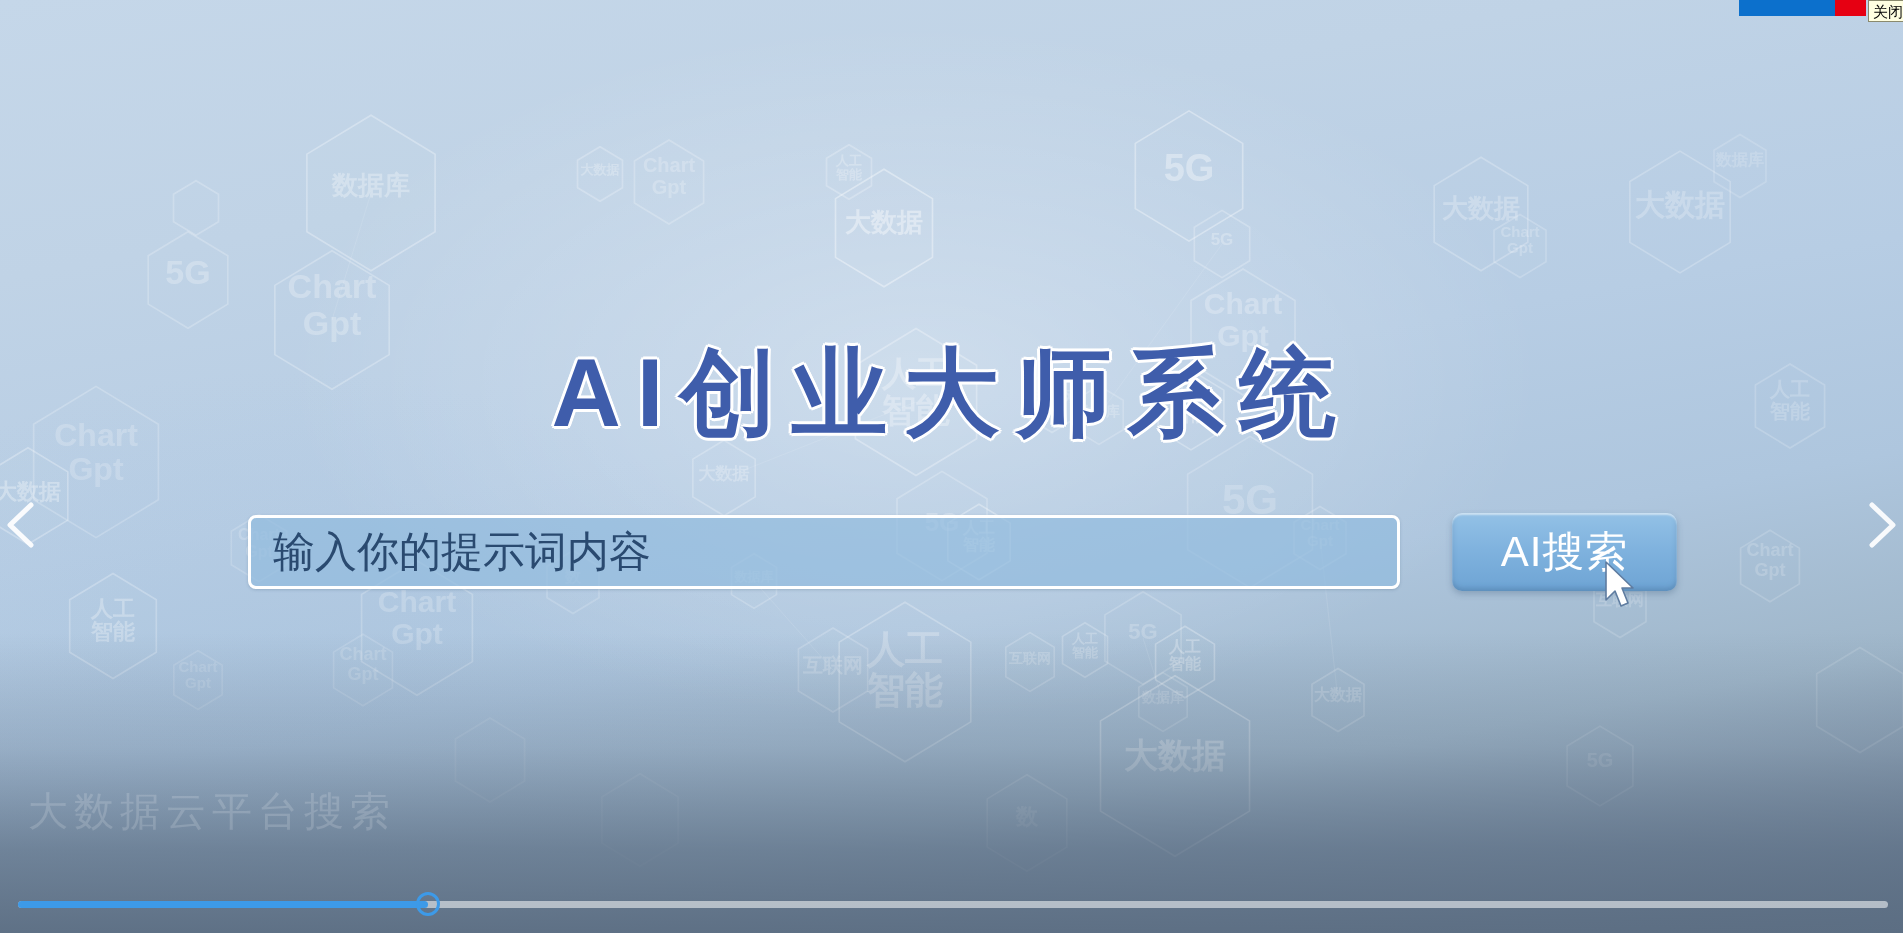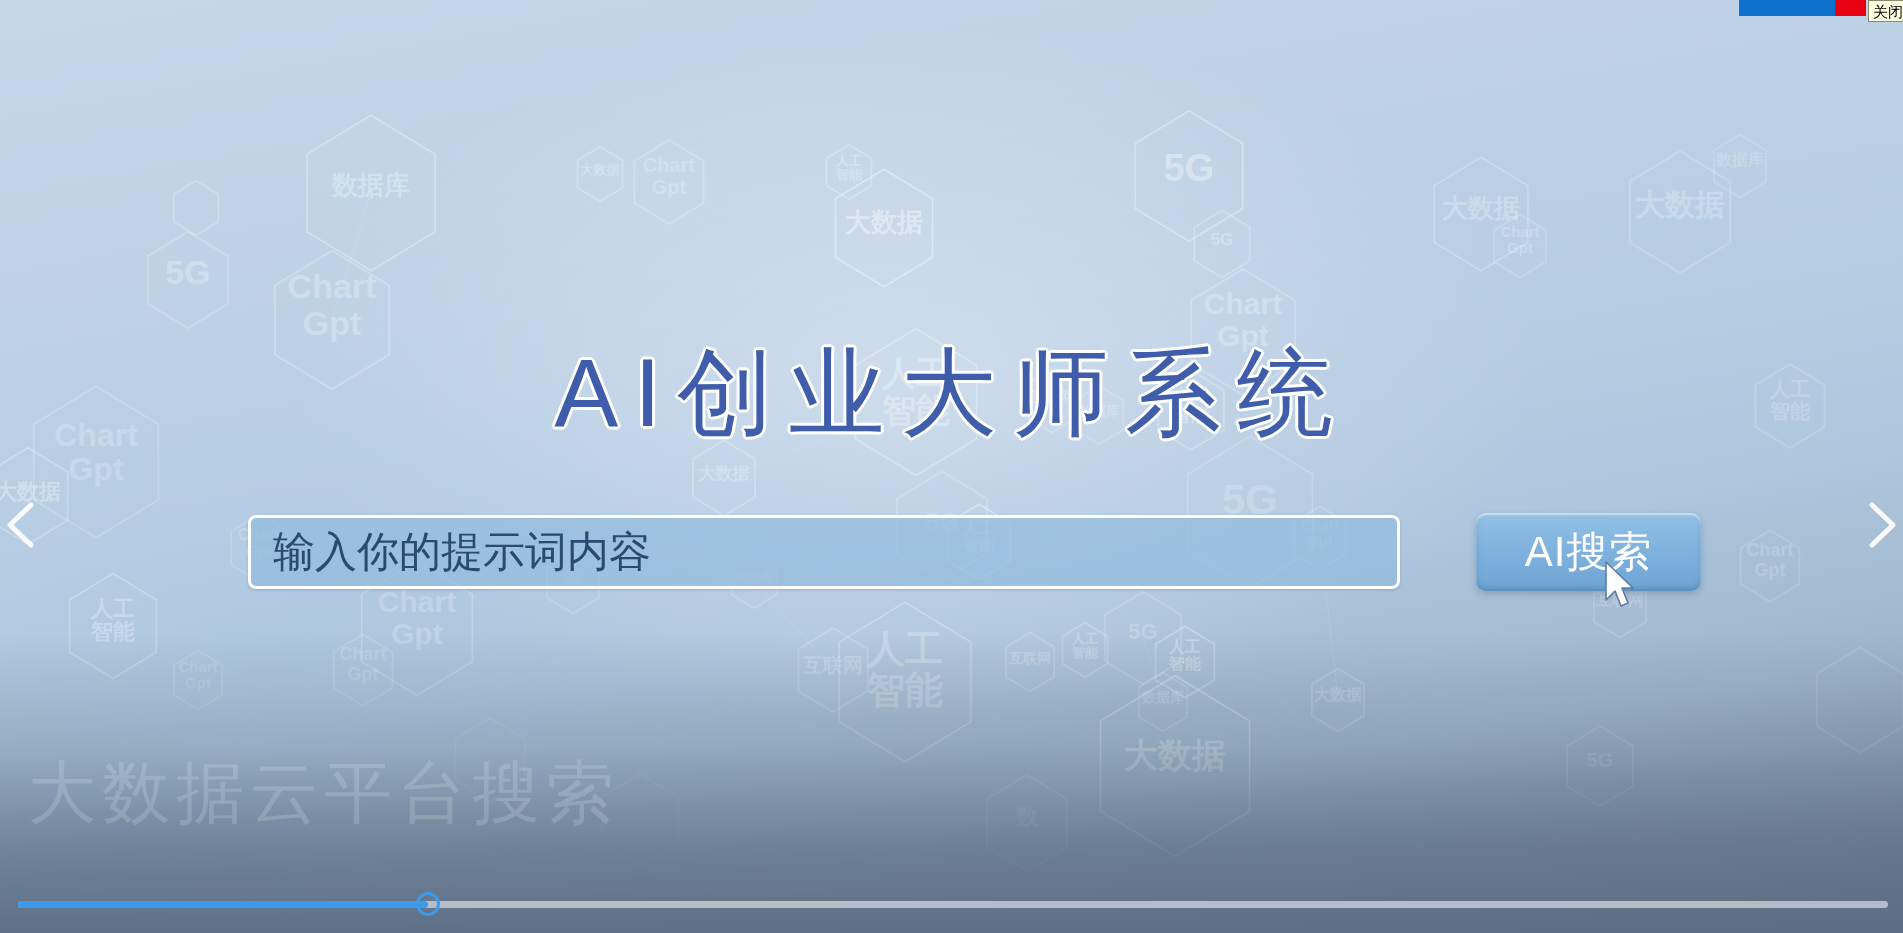--- a/index.html
+++ b/index.html
@@ -39,58 +39,58 @@
     height: 300px;
     pointer-events: none;
     background: linear-gradient(180deg, rgba(120,140,160,0) 0%, rgba(108,128,150,.35) 38%, rgba(95,114,136,.78) 72%, rgba(92,110,131,.96) 100%);
   }
 
   
   .ghost-title {
     position: absolute;
     left: 28px;
     bottom: 94px;
-    font-size: 68px;
+    font-size: 40px;
     letter-spacing: 6px;
     color: rgba(255,255,255,.16);
     white-space: nowrap;
     user-select: none;
     text-align: right;
   }
 
   
   #hero-title {
     position: absolute;
     top: 330px;
     left: 0;
     width: 1903px;
     text-align: center;
     font-size: 96px;
-    font-weight: normal;
+    font-weight: bold;
     letter-spacing: 16px;
     color: #3f5dab;
     text-shadow:
       -2px -2px 0 #fff,  2px -2px 0 #fff,
       -2px  2px 0 #fff,  2px  2px 0 #fff,
       -3px  0   0 #fff,  3px  0   0 #fff,
        0   -3px 0 #fff,  0    3px 0 #fff;
     white-space: nowrap;
     user-select: none;
   }
 
   
   #search-row {
     position: absolute;
     top: 506px;
     left: 248px;
     width: 1470px;
     height: 92px;
     display: flex;
     align-items: center;
-    gap: 76px;
+    gap: 52px;
   }
   #search-input {
     width: 1152px;
     height: 74px;
     box-sizing: border-box;
     border: 3px solid #ffffff;
     border-radius: 8px;
     background: rgba(146,187,222,.72);
     padding: 0 22px;
     font-family: "Liberation Sans", "DejaVu Sans", sans-serif;

